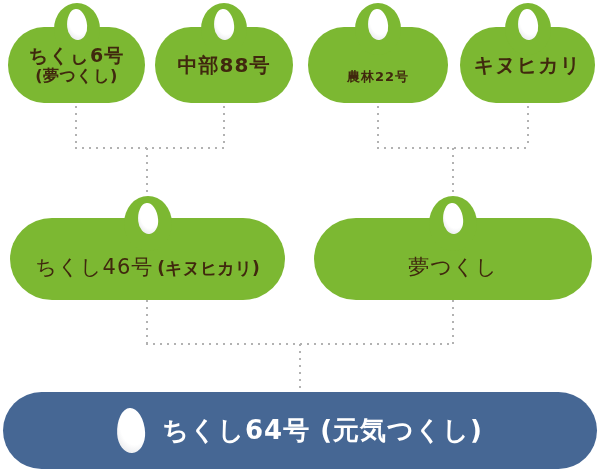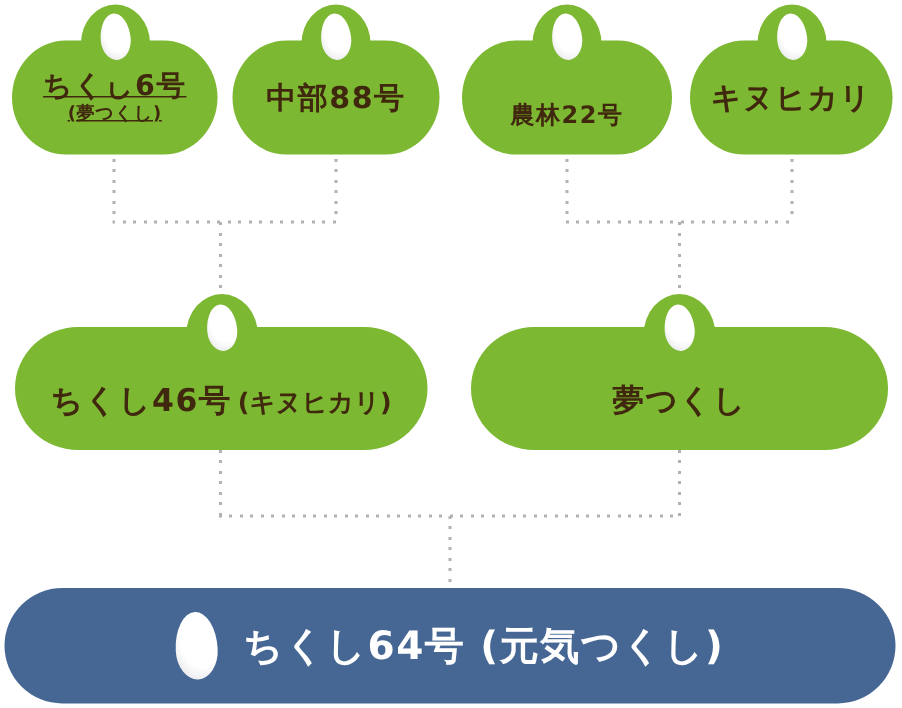--- a/index.html
+++ b/index.html
@@ -26,22 +26,22 @@
   .bump-sm{width:46px;height:46px;top:-24px;padding-top:6px;}
   .bump-md{width:48px;height:48px;top:-22px;padding-top:7px;}
   .grain{
     background:radial-gradient(90% 80% at 62% 38%, #ffffff 55%, #dfe0e4 100%);
     border-radius:50% 50% 50% 50% / 56% 56% 44% 44%;
     transform:rotate(-5deg);
   }
   .grain-sm{width:20px;height:31px;}
   .grain-lg{width:28px;height:45px;transform:rotate(-3deg);}
   .main-label{font-size:19px;font-weight:700;letter-spacing:1px;line-height:1.15;}
-  .sub-label{font-size:12px;font-weight:700;letter-spacing:0.5px;line-height:1.15;}
-  .mid-main{font-size:21px;font-weight:700;letter-spacing:1px;margin-top:16px;}
+  .sub-label{font-size:16px;font-weight:700;letter-spacing:0.5px;line-height:1.15;}
+  .mid-main{font-size:21px;font-weight:400;letter-spacing:1px;margin-top:16px;}
   .mid-sub{font-size:17px;font-weight:700;margin-left:4px;}
   .inline-label{display:flex;align-items:baseline;justify-content:center;flex-direction:row;}
   .result{
     left:3px;top:392px;width:594px;height:77px;border-radius:39px;
     background:#466794;color:#ffffff;
     display:flex;flex-direction:row;align-items:center;justify-content:center;gap:17px;
   }
   .result-label{font-size:26px;font-weight:700;letter-spacing:1px;text-align:center;}
   
   .dot-v{
@@ -66,40 +66,40 @@
   <div class="dot-v" style="left:377px;top:106px;height:42px;"></div>
   <div class="dot-v" style="left:527px;top:106px;height:42px;"></div>
   <div class="dot-h" style="left:377px;top:147px;width:152px;"></div>
   <div class="dot-v" style="left:452px;top:148px;height:52px;"></div>
 
   <div class="dot-v" style="left:146px;top:300px;height:44px;"></div>
   <div class="dot-v" style="left:452px;top:300px;height:44px;"></div>
   <div class="dot-h" style="left:146px;top:343px;width:308px;"></div>
   <div class="dot-v" style="left:299px;top:344px;height:48px;"></div>
 
-  <div class="node pill pill-top" style="left:8px;width:137px;text-decoration:underline;">
+  <div class="node pill pill-top" style="left:8px;width:137px;">
     <div class="bump bump-sm">
       <div class="grain grain-sm"></div>
     </div>
     <div class="main-label">ちくし6号</div>
     <div class="sub-label">(夢つくし)</div>
   </div>
 
   <div class="node pill pill-top" style="left:155px;width:138px;">
     <div class="bump bump-sm">
       <div class="grain grain-sm"></div>
     </div>
     <div class="main-label" style="font-size:20px;">中部88号</div>
   </div>
 
   <div class="node pill pill-top" style="left:308px;width:140px;">
     <div class="bump bump-sm">
       <div class="grain grain-sm"></div>
     </div>
-    <div class="main-label" style="font-size:16px;margin-top:24px;">農林22号</div>
+    <div class="main-label" style="font-size:13px;margin-top:24px;">農林22号</div>
   </div>
 
   <div class="node pill pill-top" style="left:460px;width:135px;text-align:center;">
     <div class="bump bump-sm">
       <div class="grain grain-sm"></div>
     </div>
     <div class="main-label" style="font-size:20px;">キヌヒカリ</div>
   </div>
 
   <div class="node pill pill-mid" style="left:10px;width:275px;">

